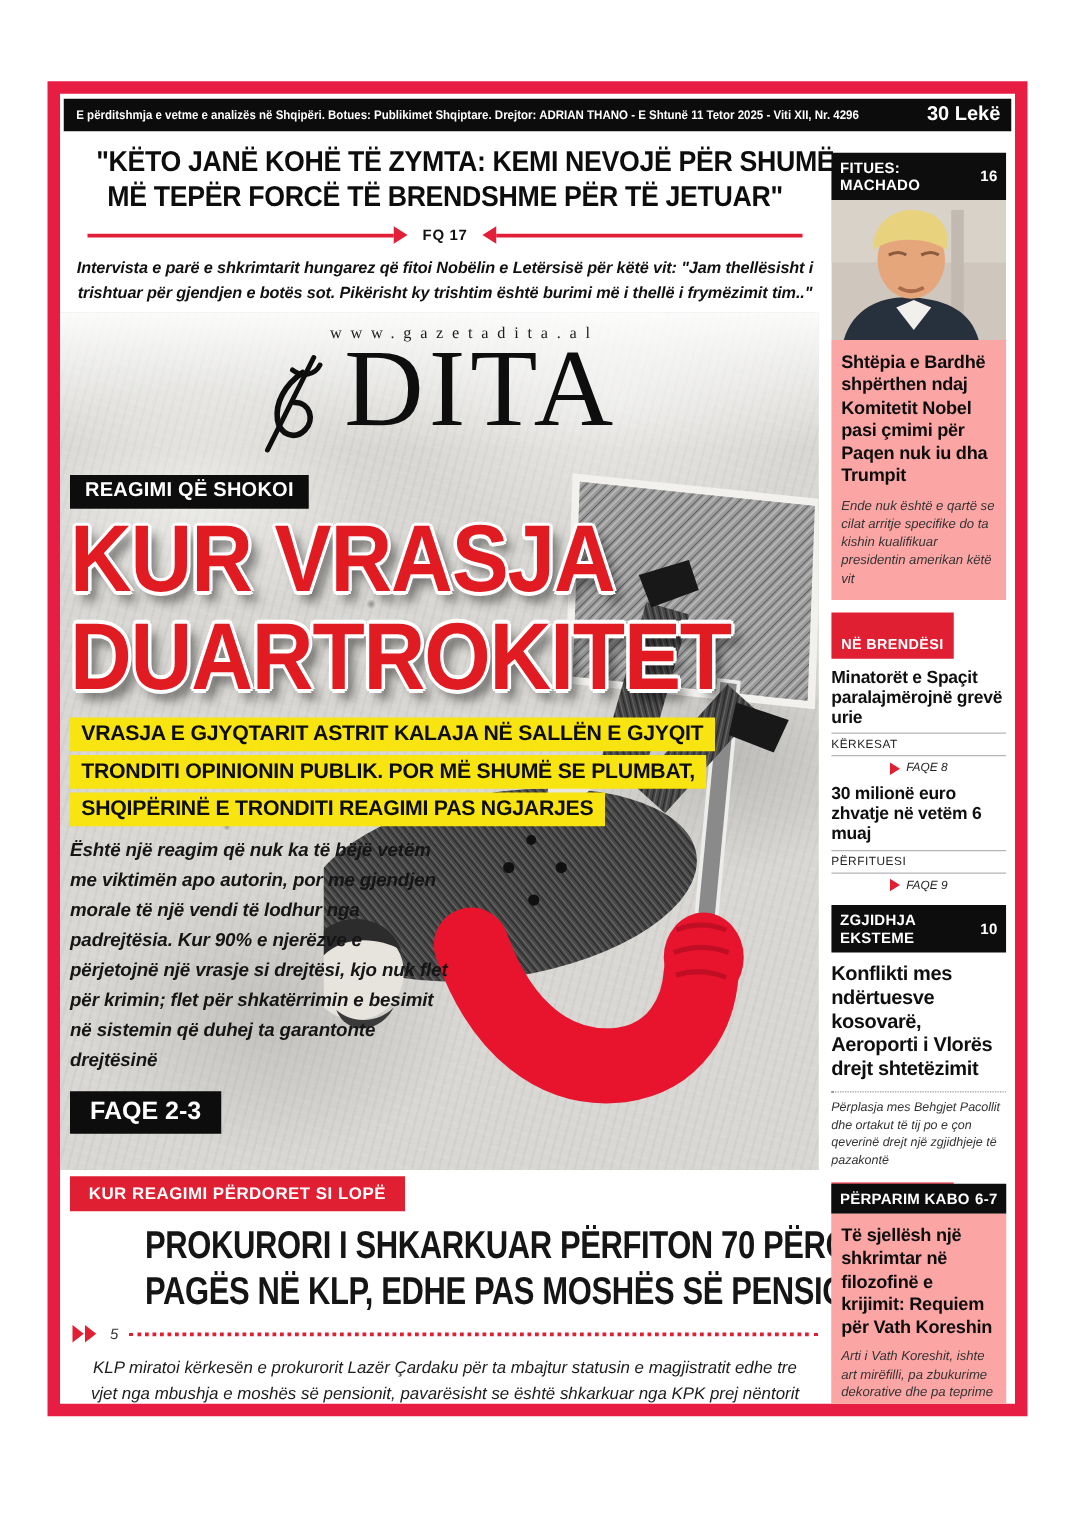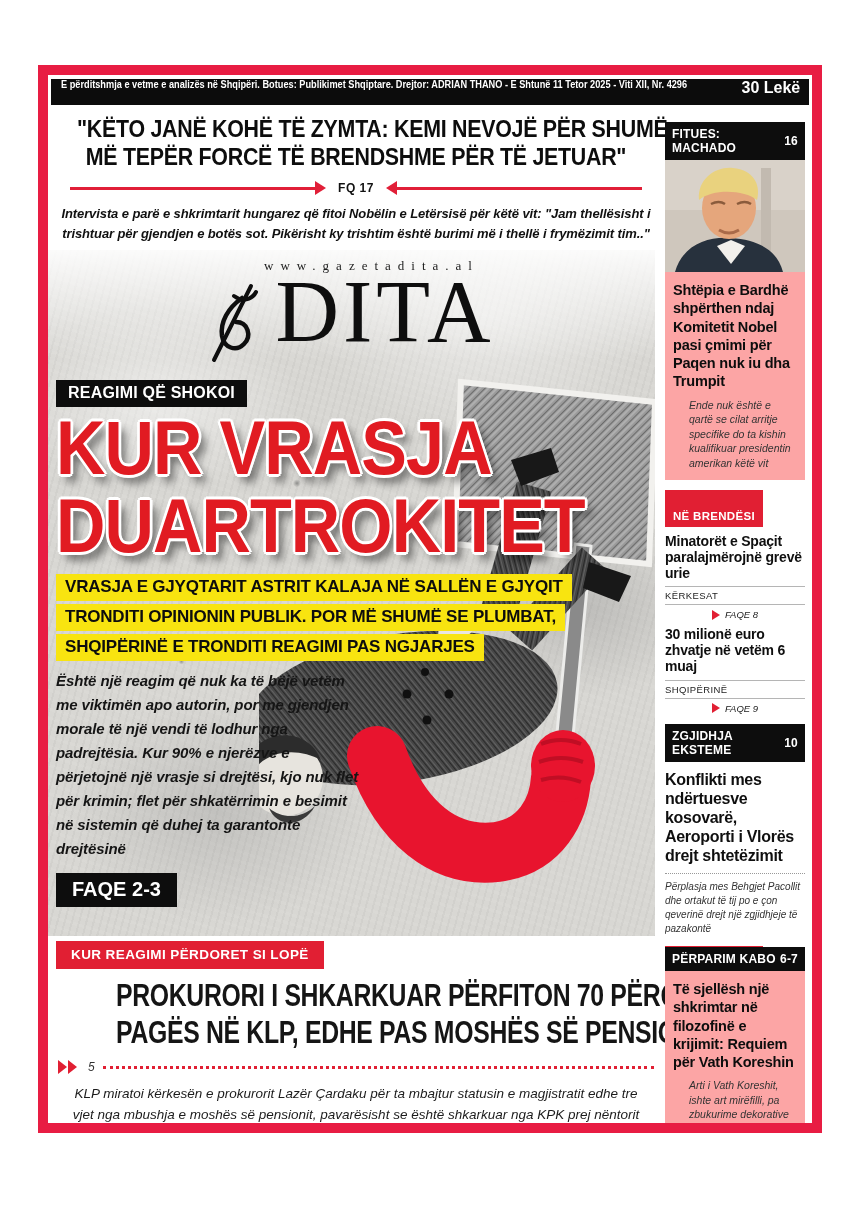--- a/index.html
+++ b/index.html
@@ -5,21 +5,21 @@
   * { margin:0; padding:0; box-sizing:border-box; }
   html,body { width:860px; height:1217px; background:#ffffff; font-family:"Liberation Sans", sans-serif; }
   .sheet { position:relative; width:860px; height:1217px; background:#fff; overflow:hidden; }
 
   
   .frame { position:absolute; left:38px; top:65px; width:784px; height:1068px; background:#e81d43; }
   .inner { position:absolute; left:10px; top:10px; width:764px; height:1048px; background:#ffffff; overflow:hidden; }
 
   
   .topbar { position:absolute; left:3px; top:4px; width:758px; height:26px; background:#0c0c0c; color:#fff;
-            display:flex; align-items:flex-start; justify-content:space-between; padding:0 10px; }
+            display:flex; align-items:center; justify-content:space-between; padding:0 10px; }
   .topbar .info { font-size:10px; font-weight:bold; white-space:nowrap; transform:scaleX(.92); transform-origin:left center; letter-spacing:0; }
   .topbar .price { font-size:16px; font-weight:bold; white-space:nowrap; }
 
   
   .main-col { position:absolute; left:8px; top:40px; width:600px; }
   .quote-head { text-align:center; font-weight:900; color:#0d0d0d; line-height:1.22; }
   .quote-head .ln { display:block; font-size:23px; white-space:nowrap; transform:scaleX(.93); transform-origin:center; letter-spacing:-0.3px; }
   .fq-row { display:flex; align-items:center; margin:10px 14px 9px; }
   .fq-line { flex:1; height:3px; background:#e11f38; }
   .tri-r { width:0; height:0; border-left:11px solid #e11f38; border-top:7px solid transparent; border-bottom:7px solid transparent; }
@@ -73,21 +73,21 @@
   .dot-line { flex:1; border-top:3px dotted #e11f33; }
   .b-deck { font-style:italic; font-size:13.5px; text-align:center; line-height:1.5; margin:10px auto 0; color:#1c1c1c; max-width:585px; }
 
   
   .sidebar { position:absolute; left:617px; top:47px; width:140px; height:1001px; }
   .sb-flow { height:825px; overflow:hidden; }
   .sb-black { background:#0d0d0d; color:#fff; display:flex; justify-content:space-between; align-items:center; font-weight:800; font-size:12px; padding:5px 7px; letter-spacing:.2px; }
   .sb-photo { display:block; width:140px; }
   .sb-yellow { background:#fca5a5; padding:9px 8px 10px; }
   .sb-yellow .t { font-weight:800; font-size:14.5px; line-height:1.26; letter-spacing:-0.2px; color:#0d0d0d; }
-  .sb-yellow .d { font-style:italic; font-size:10.5px; line-height:1.38; margin-top:7px; color:#333;margin-left:16px; }
+  .sb-yellow .d { font-style:italic; font-size:10.5px; line-height:1.38; margin-top:7px; color:#333; }
   .sb-red-label { background:#e11f33; color:#fff; font-weight:800; font-size:11.5px; padding:20px 8px 5px; margin-top:10px; display:inline-block; letter-spacing:.3px; }
   .sb-item { margin-top:6px; }
   .sb-item-title { font-weight:800; font-size:14px; line-height:1.15; letter-spacing:-0.2px; color:#0f0f0f; }
   .sb-tag { font-weight:400; font-size:9.5px; letter-spacing:.4px; color:#222; border-top:1px solid #b5b5b5; border-bottom:1px solid #b5b5b5; padding:3px 0; margin-top:5px; }
   .sb-page { display:flex; align-items:center; justify-content:center; gap:5px; margin-top:4px; font-style:italic; font-size:9.5px; color:#222; }
   .tri-red-sm { width:0; height:0; border-left:8px solid #e11f33; border-top:5px solid transparent; border-bottom:5px solid transparent; }
   .sb-kon-title { font-weight:800; font-size:16px; line-height:1.2; letter-spacing:-0.3px; margin-top:8px; color:#0f0f0f; }
   .sb-dot-rule { border-top:1px dotted #999; margin:7px 0 6px; }
   .sb-deck { font-style:italic; font-size:10px; line-height:1.42; color:#333; }
   .kabo-wrap { position:absolute; left:0; right:0; top:825px; bottom:0; display:flex; flex-direction:column; }
@@ -238,21 +238,21 @@
             <div class="sb-item-title">Minatorët e Spaçit paralajmërojnë grevë urie</div>
             <div class="sb-tag">KËRKESAT</div>
             <div class="sb-page">
               <span class="tri-red-sm"></span>
               <span>FAQE 8</span>
             </div>
           </div>
 
           <div class="sb-item">
             <div class="sb-item-title">30 milionë euro zhvatje në vetëm 6 muaj</div>
-            <div class="sb-tag">SHQIPËRINË</div>
+            <div class="sb-tag">PËRFITUESI</div>
             <div class="sb-page">
               <span class="tri-red-sm"></span>
               <span>FAQE 9</span>
             </div>
           </div>
 
           <div class="sb-black" style="margin-top:10px">
             <span>ZGJIDHJA EKSTEME</span>
             <span>10</span>
           </div>

